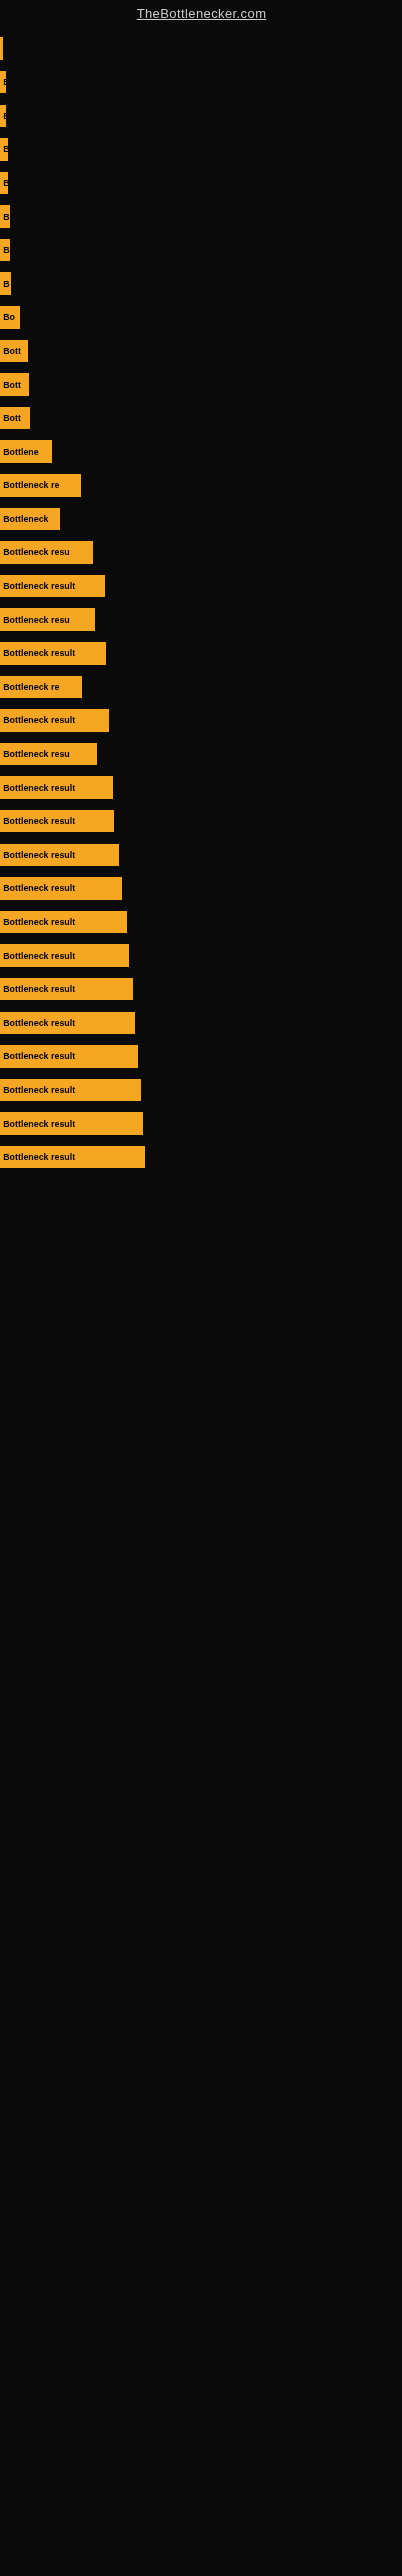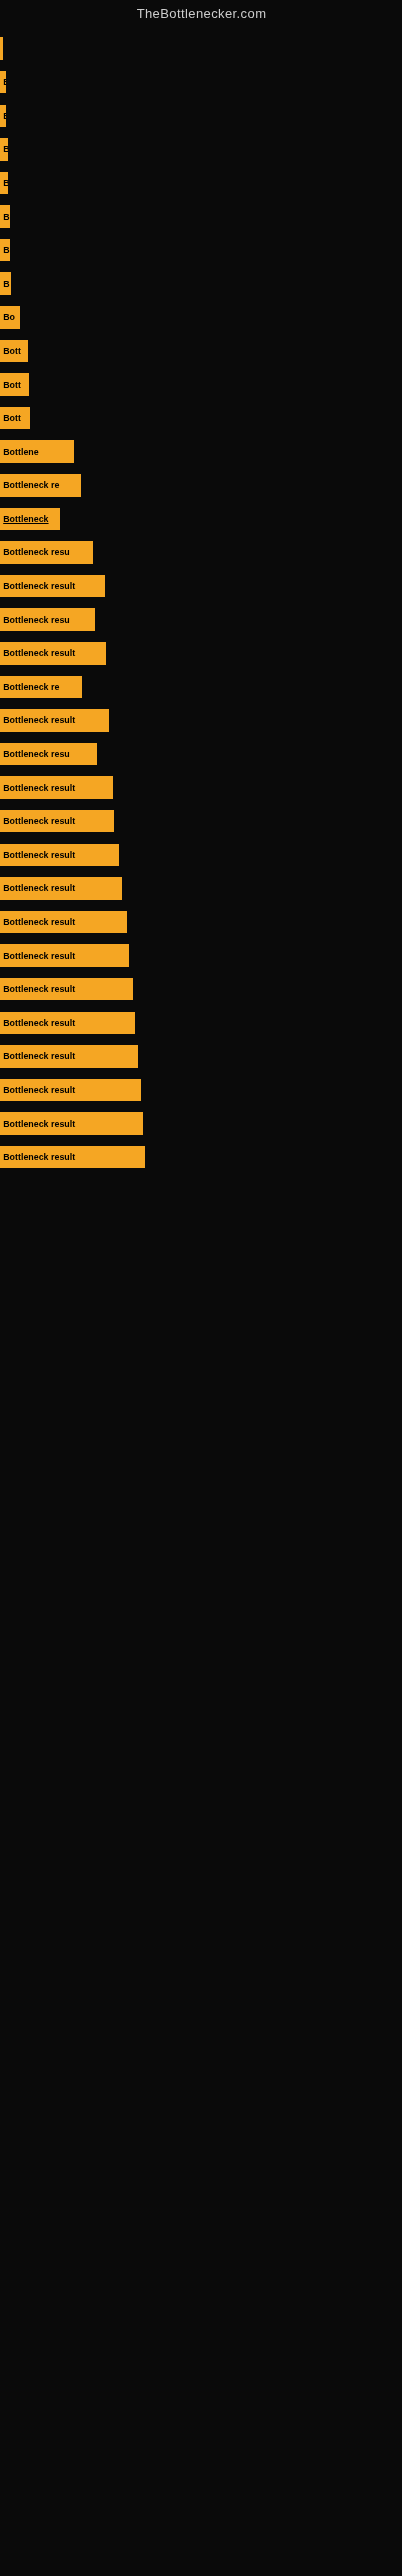--- a/index.html
+++ b/index.html
@@ -13,20 +13,21 @@
       min-height: 2576px;
       font-family: Arial, sans-serif;
       position: relative;
     }
     .site-title {
       text-align: center;
       color: #cccccc;
       font-size: 13px;
       padding: 6.4px 0 3.2px 0;
       letter-spacing: 0.4px;
+      text-decoration: underline;
     }
     .bars-container {
       padding: 8px 0 0 0;
       display: flex;
       flex-direction: column;
       gap: 0;
     }
     .bar-row {
       display: flex;
       align-items: center;
@@ -110,31 +111,31 @@
       <div class="bar" style="width: 29px;">
         <span class="bar-label">Bott</span>
       </div>
     </div>
     <div class="bar-row">
       <div class="bar" style="width: 30px;">
         <span class="bar-label">Bott</span>
       </div>
     </div>
     <div class="bar-row">
-      <div class="bar" style="width: 74px;">
+      <div class="bar" style="width: 52px;">
         <span class="bar-label">Bottlene</span>
       </div>
     </div>
     <div class="bar-row">
       <div class="bar" style="width: 81px;">
         <span class="bar-label">Bottleneck re</span>
       </div>
     </div>
     <div class="bar-row">
-      <div class="bar" style="width: 60px; text-decoration: underline;">
+      <div class="bar" style="width: 60px;">
         <span class="bar-label">Bottleneck</span>
       </div>
     </div>
     <div class="bar-row">
       <div class="bar" style="width: 93px;">
         <span class="bar-label">Bottleneck resu</span>
       </div>
     </div>
     <div class="bar-row">
       <div class="bar" style="width: 105px;">

